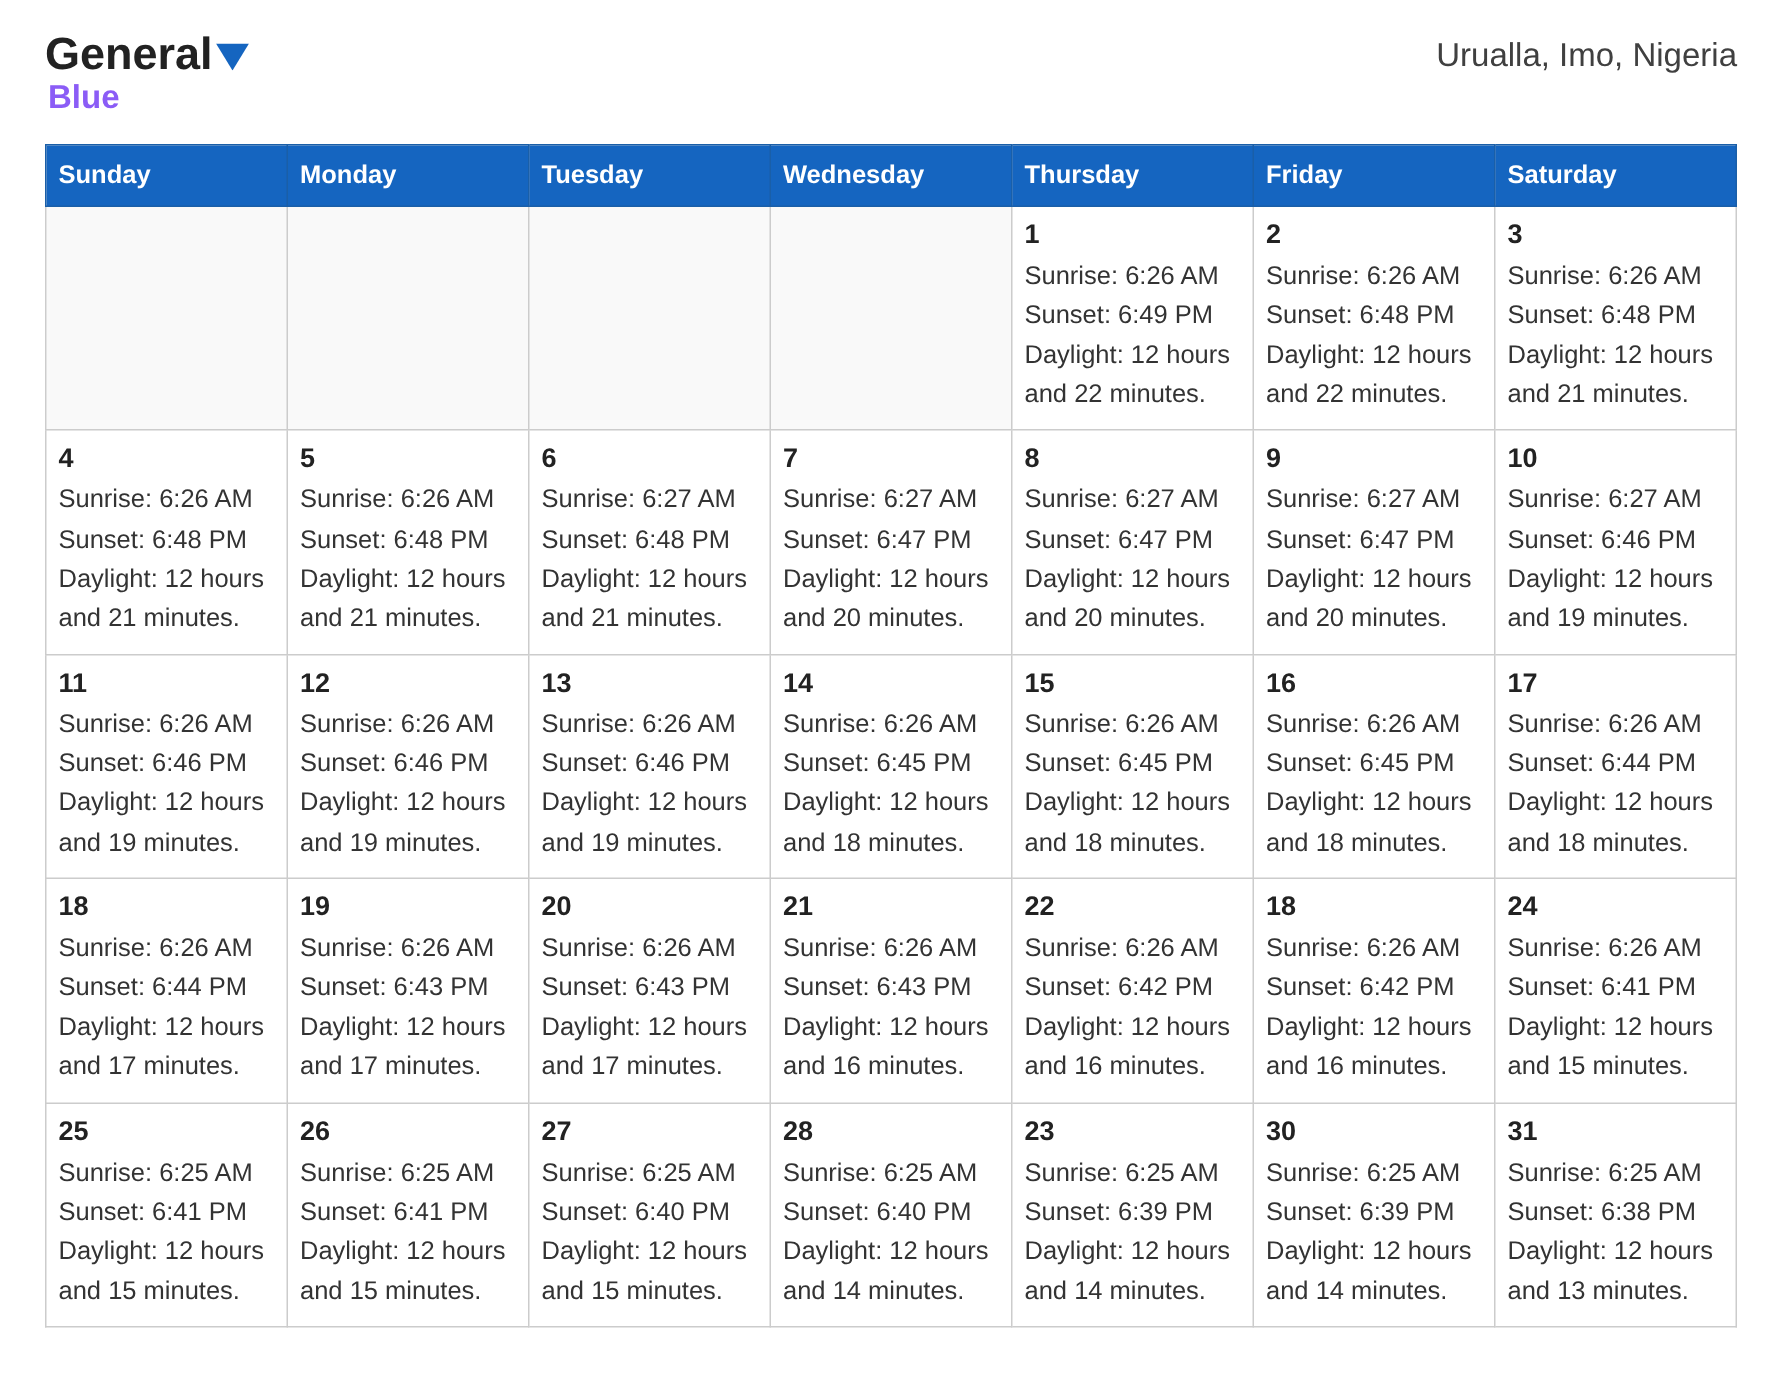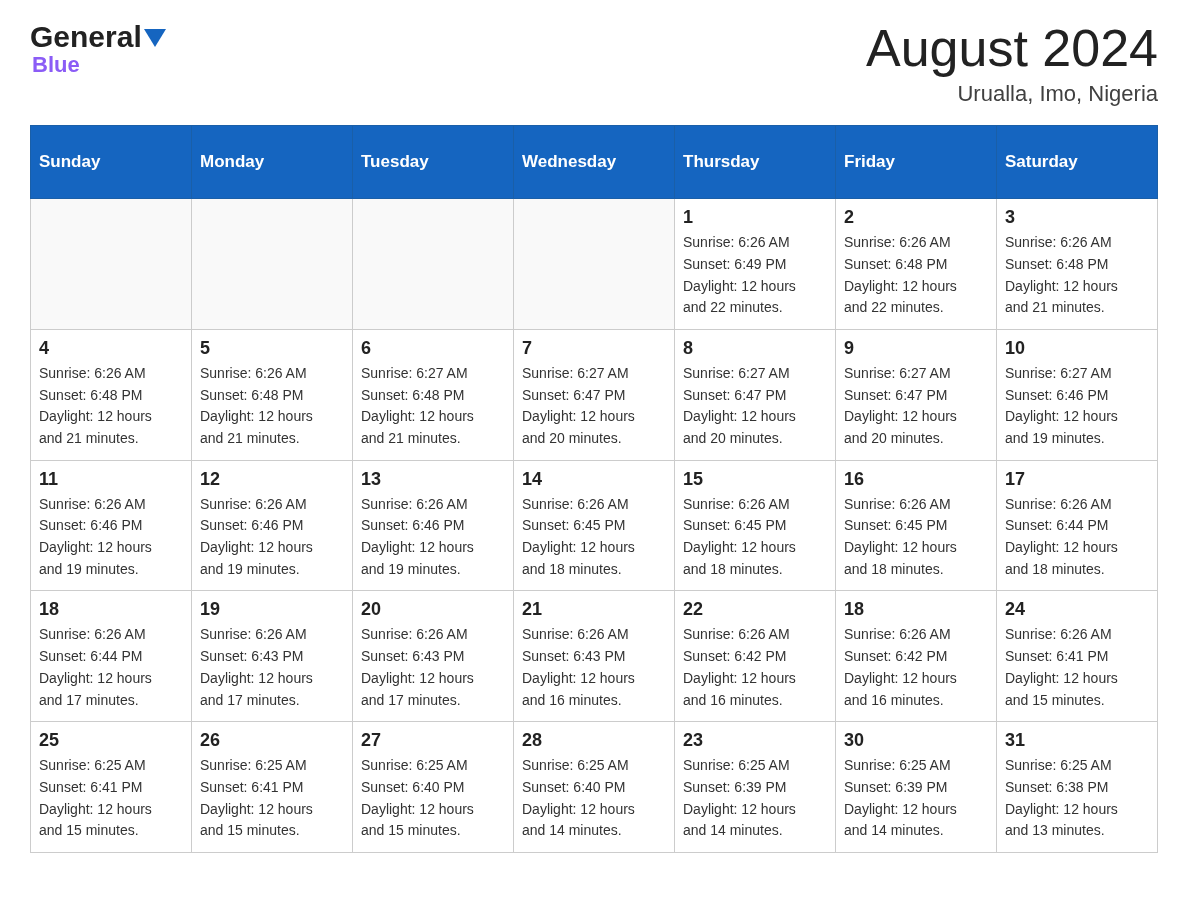--- a/index.html
+++ b/index.html
@@ -47,39 +47,39 @@
     .calendar {
       width: 100%;
       border-collapse: collapse;
       border: 1px solid #ccc;
     }
     .calendar thead th {
       background: #1565c0;
       color: #fff;
       font-size: 17px;
       font-weight: bold;
-      padding: 26px 8px;
+      padding: 10px 8px;
       text-align: left;
       border: 1px solid #1a5fa8;
     }
     .calendar tbody td {
       vertical-align: top;
       border: 1px solid #ccc;
       padding: 8px 8px 10px 8px;
       width: calc(100% / 7);
       min-height: 100px;
     }
     .day-number {
       font-size: 18px;
       font-weight: bold;
       color: #222;
       margin-bottom: 4px;
     }
     .day-info {
-      font-size: 14px;
+      font-size: 17px;
       color: #333;
       line-height: 1.55;
     }
     .calendar tbody tr td:first-child .day-number,
     .calendar tbody tr td:last-child .day-number {
       color: #222;
     }
     .empty-cell {
       background: #f9f9f9;
     }
@@ -101,21 +101,20 @@
   <div class="logo">
     <div class="logo-wrapper">
       <span class="logo-general">General</span>
       <svg width="22" height="18" viewBox="0 0 22 18" style="margin-left:2px; margin-top:2px;">
         <polygon points="0,0 22,0 11,18" fill="#1565c0"></polygon>
       </svg>
     </div>
     <div class="logo-blue">Blue</div>
   </div>
   <div class="title-block">
-    <h1>August 2024</h1>
     <div class="subtitle">Urualla, Imo, Nigeria</div>
   </div>
 </div>
 
 <table class="calendar">
   <thead>
     <tr>
     <th>Sunday</th>
         <th>Monday</th>
         <th>Tuesday</th>

